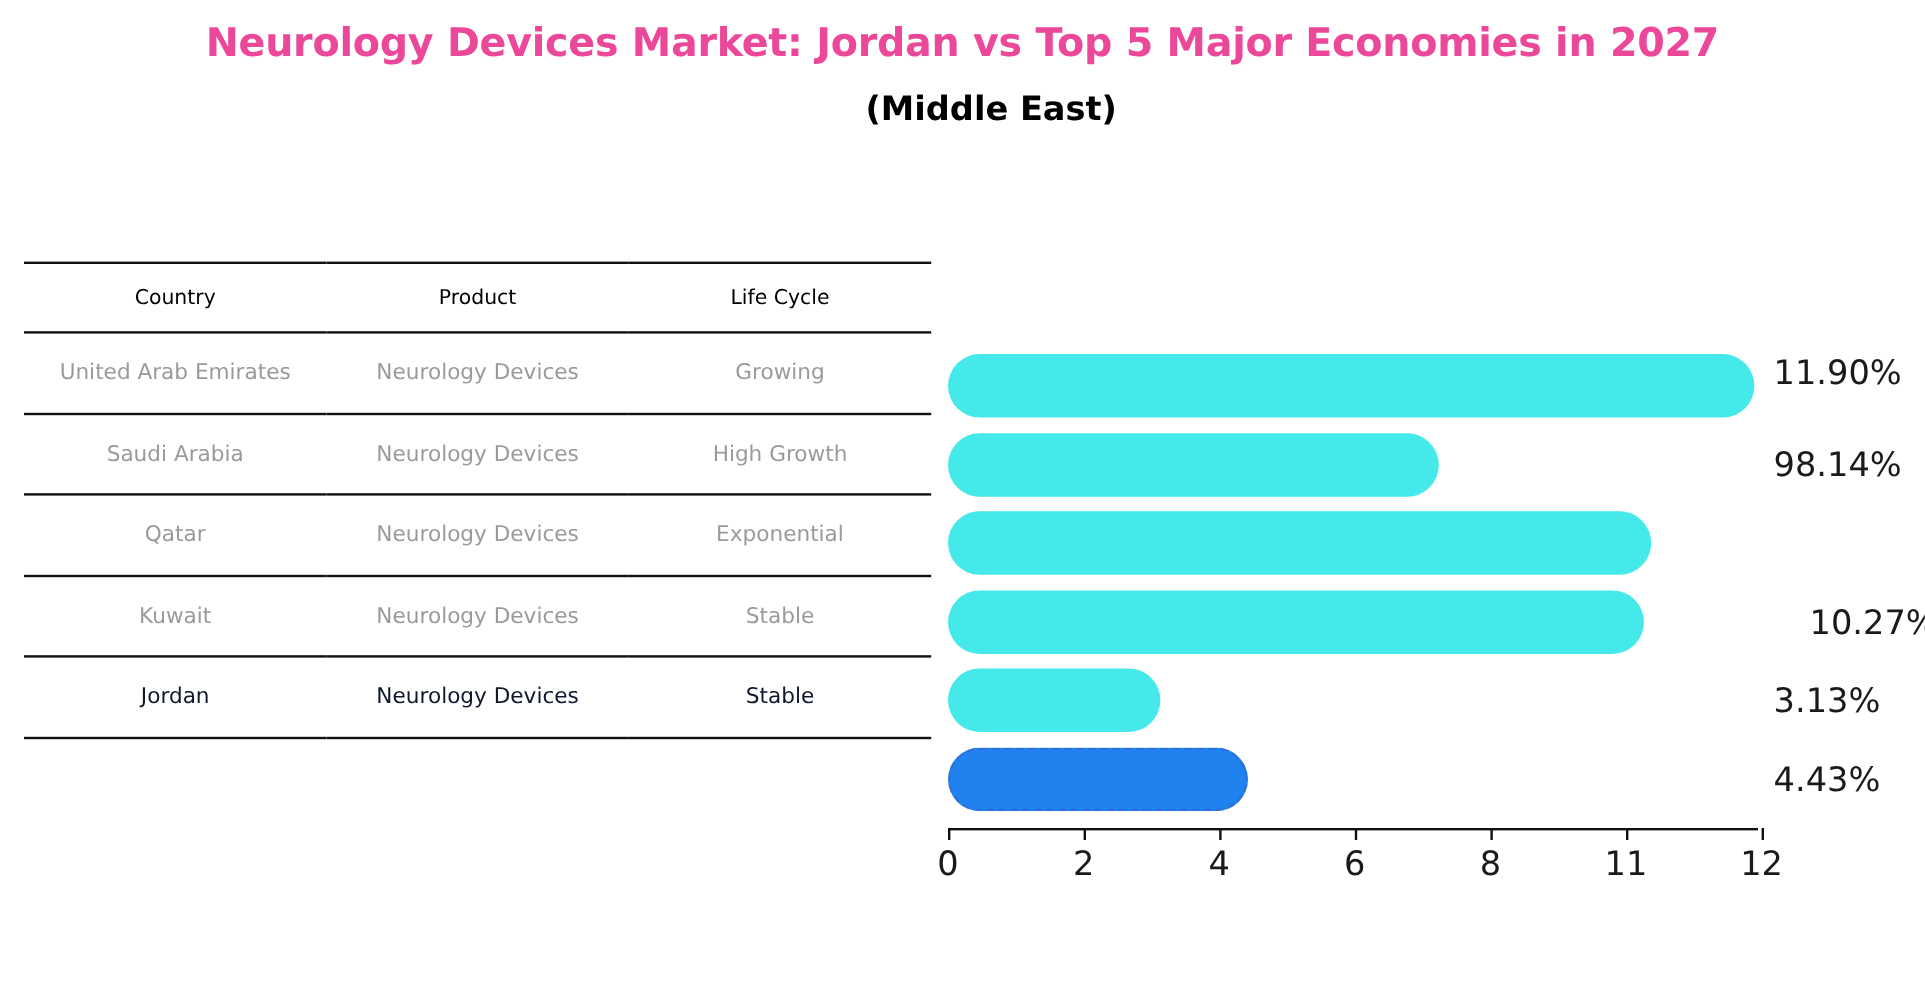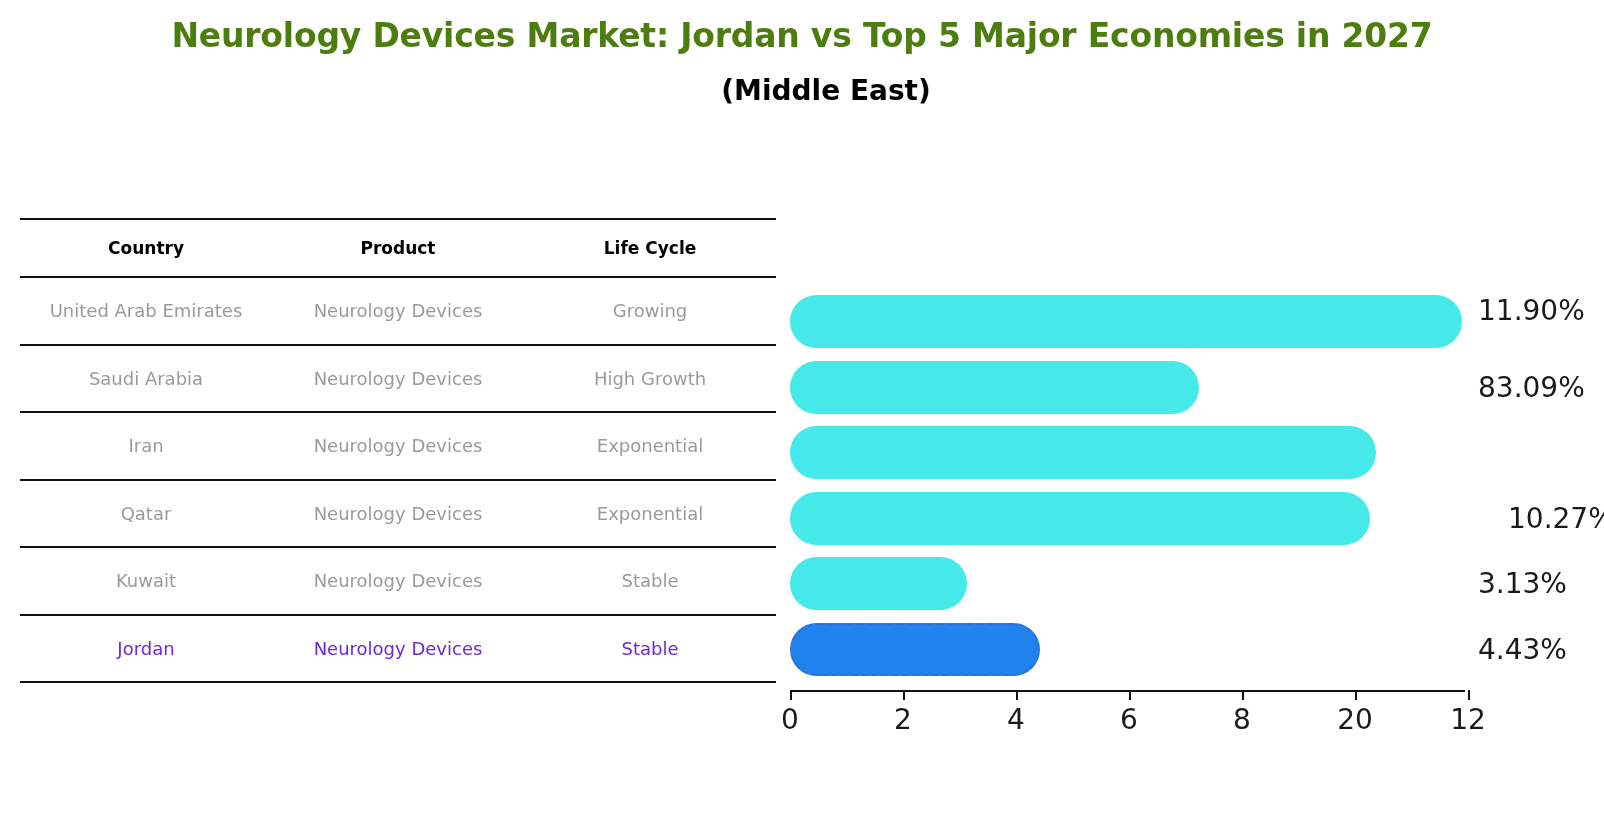--- a/index.html
+++ b/index.html
@@ -19,21 +19,21 @@
   #title-block {
     position: absolute;
     left: 0;
     top: 12px;
     width: 1604px;
     text-align: center;
   }
   #chart-title {
     font-size: 33px;
     font-weight: bold;
-    color: #4d7c0f;
+    color: #ec4899;
     line-height: 48px;
     letter-spacing: -0.2px;
   }
   #chart-subtitle {
     font-size: 28px;
     font-weight: bold;
     color: #000000;
     line-height: 46px;
     margin-top: 8px;
     padding-left: 48px;
@@ -50,41 +50,41 @@
     border-collapse: collapse;
     width: 756px;
     table-layout: fixed;
   }
   table.matrix col.c-country  { width: 252px; }
   table.matrix col.c-product  { width: 252px; }
   table.matrix col.c-lifecycle{ width: 252px; }
 
   table.matrix thead th {
     font-size: 17px;
-    font-weight: bold;
+    font-weight: normal;
     color: #000000;
     text-align: center;
     padding: 0;
     height: 56px;
     vertical-align: middle;
     border-top: 2.2px solid #111111;
     border-bottom: 2.2px solid #111111;
   }
   table.matrix tbody td {
     font-size: 18px;
     color: #9a9a9a;
     text-align: center;
     padding: 0;
     height: 65.5px;
     vertical-align: middle;
     border-bottom: 2.2px solid #111111;
     white-space: nowrap;
   }
   table.matrix tbody tr.highlight td {
-    color: #6d28d9;
+    color: #0f172a;
   }
 
   
   #chart-panel {
     position: absolute;
     left: 0;
     top: 0;
     width: 1604px;
     height: 823px;
     pointer-events: none;
@@ -171,25 +171,20 @@
           <td>United Arab Emirates</td>
           <td>Neurology Devices</td>
           <td>Growing</td>
         </tr>
         <tr>
           <td>Saudi Arabia</td>
           <td>Neurology Devices</td>
           <td>High Growth</td>
         </tr>
         <tr>
-          <td>Iran</td>
-          <td>Neurology Devices</td>
-          <td>Exponential</td>
-        </tr>
-        <tr>
           <td>Qatar</td>
           <td>Neurology Devices</td>
           <td>Exponential</td>
         </tr>
         <tr>
           <td>Kuwait</td>
           <td>Neurology Devices</td>
           <td>Stable</td>
         </tr>
         <tr class="highlight">
@@ -228,22 +223,22 @@
       <div class="x-tick-label" style="left: 790px;">0</div>
       <div class="x-tick" style="left: 903px;"></div>
       <div class="x-tick-label" style="left: 903px;">2</div>
       <div class="x-tick" style="left: 1016px;"></div>
       <div class="x-tick-label" style="left: 1016px;">4</div>
       <div class="x-tick" style="left: 1129px;"></div>
       <div class="x-tick-label" style="left: 1129px;">6</div>
       <div class="x-tick" style="left: 1242px;"></div>
       <div class="x-tick-label" style="left: 1242px;">8</div>
       <div class="x-tick" style="left: 1355px;"></div>
-      <div class="x-tick-label" style="left: 1355px;">20</div>
+      <div class="x-tick-label" style="left: 1355px;">11</div>
       <div class="x-tick" style="left: 1468px;"></div>
       <div class="x-tick-label" style="left: 1468px;">12</div>
     </div>
 <div class="bar-value" style="top: 284px;">11.90%</div>
-    <div class="bar-value" style="top: 360.6px;">83.09%</div>
+    <div class="bar-value" style="top: 360.6px;">98.14%</div>
     <div class="bar-value" style="top: 491.8px; margin-left: 30px;">10.27%</div>
     <div class="bar-value" style="top: 557.4px;">3.13%</div>
     <div class="bar-value" style="top: 623px;">4.43%</div>
   </div>
 
 </body></html>

